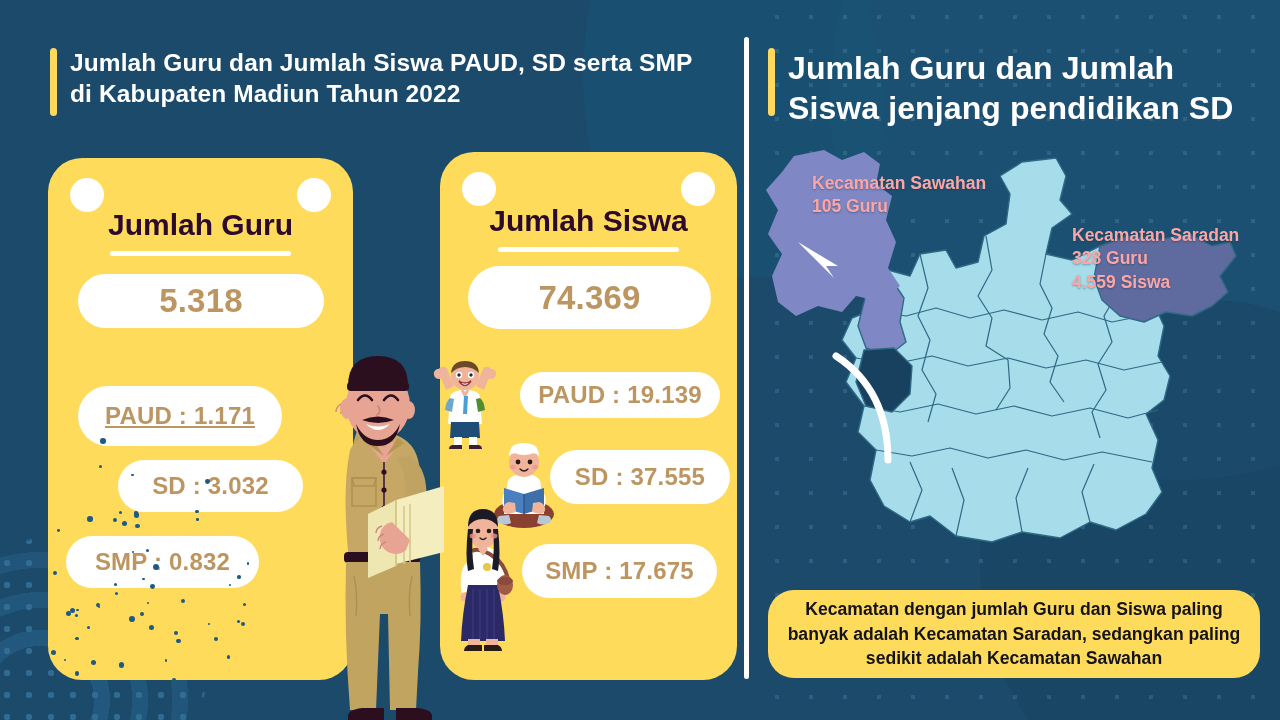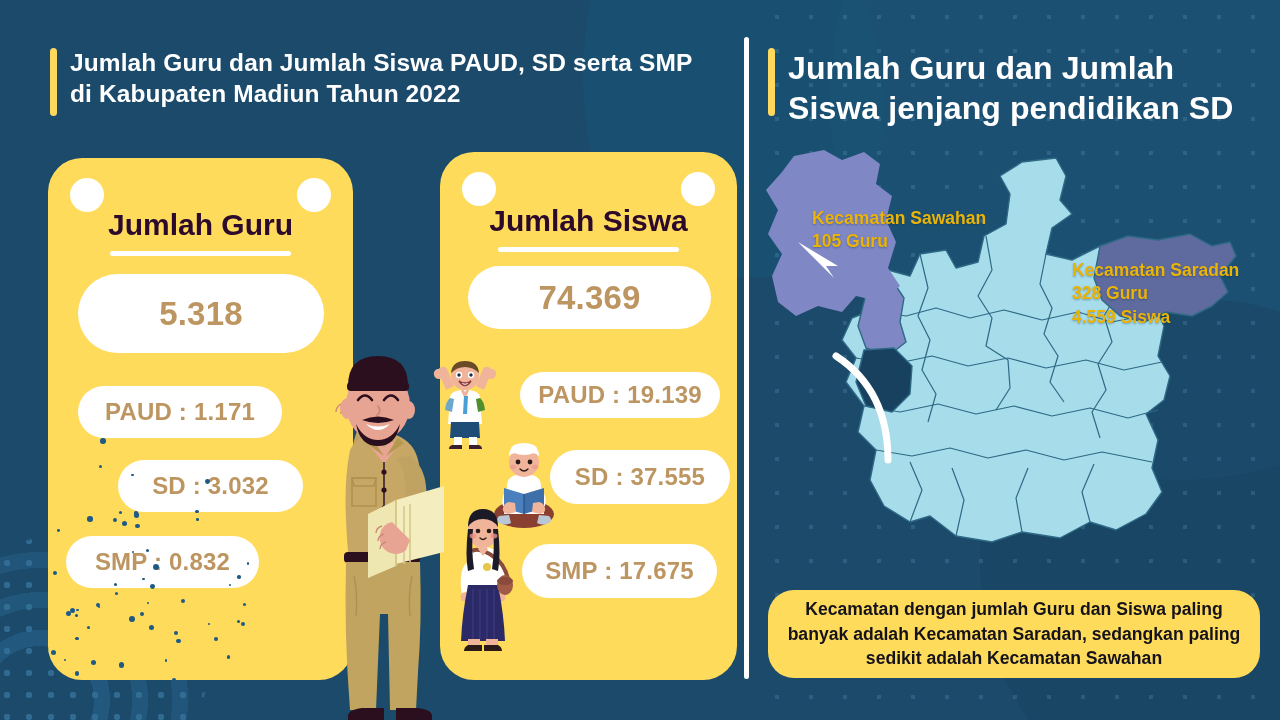--- a/index.html
+++ b/index.html
@@ -141,22 +141,22 @@
     justify-content: center;
     color: #bd9561;
     font-weight: bold;
     letter-spacing: .2px;
     white-space: nowrap;
   }
   .pill.big { font-size: 33px; }
   .pill.sub { font-size: 24px; }
 
   
-  #guru-total { left: 30px;  top: 116px; width: 246px; height: 79px; }
-  #guru-paud  { left: 30px;  top: 228px; width: 204px; height: 52px; }
+  #guru-total { left: 30px;  top: 116px; width: 246px; height: 54px; }
+  #guru-paud  { left: 30px;  top: 228px; width: 204px; height: 60px; text-decoration: underline; }
   #guru-sd    { left: 70px;  top: 302px; width: 185px; height: 52px; }
   #guru-smp   { left: 18px;  top: 378px; width: 193px; height: 52px; }
 
   
   #siswa-total { left: 28px; top: 114px; width: 243px; height: 63px; }
   #siswa-paud  { left: 80px; top: 220px; width: 200px; height: 46px; }
   #siswa-sd    { left: 110px;top: 298px; width: 180px; height: 54px; }
   #siswa-smp   { left: 82px; top: 392px; width: 195px; height: 54px; }
 
   
@@ -178,27 +178,26 @@
   
   #map-wrap {
     position: absolute;
     left: 760px; top: 150px;
     width: 512px; height: 420px;
   }
   #map-svg { width: 100%; height: 100%; display: block; }
 
   .map-label {
     position: absolute;
-    color: #eab308;
+    color: #fca5a5;
     font-weight: bold;
     font-size: 17.5px;
     line-height: 1.33;
     white-space: nowrap;
     text-shadow: 0 1px 2px rgba(10,40,60,.35);
-    margin-top: 35px;
   }
   #label-sawahan { left: 812px; top: 172px; }
   #label-saradan { left: 1072px; top: 224px; }
 
   
   #caption {
     position: absolute;
     left: 768px; top: 590px;
     width: 492px; height: 88px;
     background: #ffdb5c;

